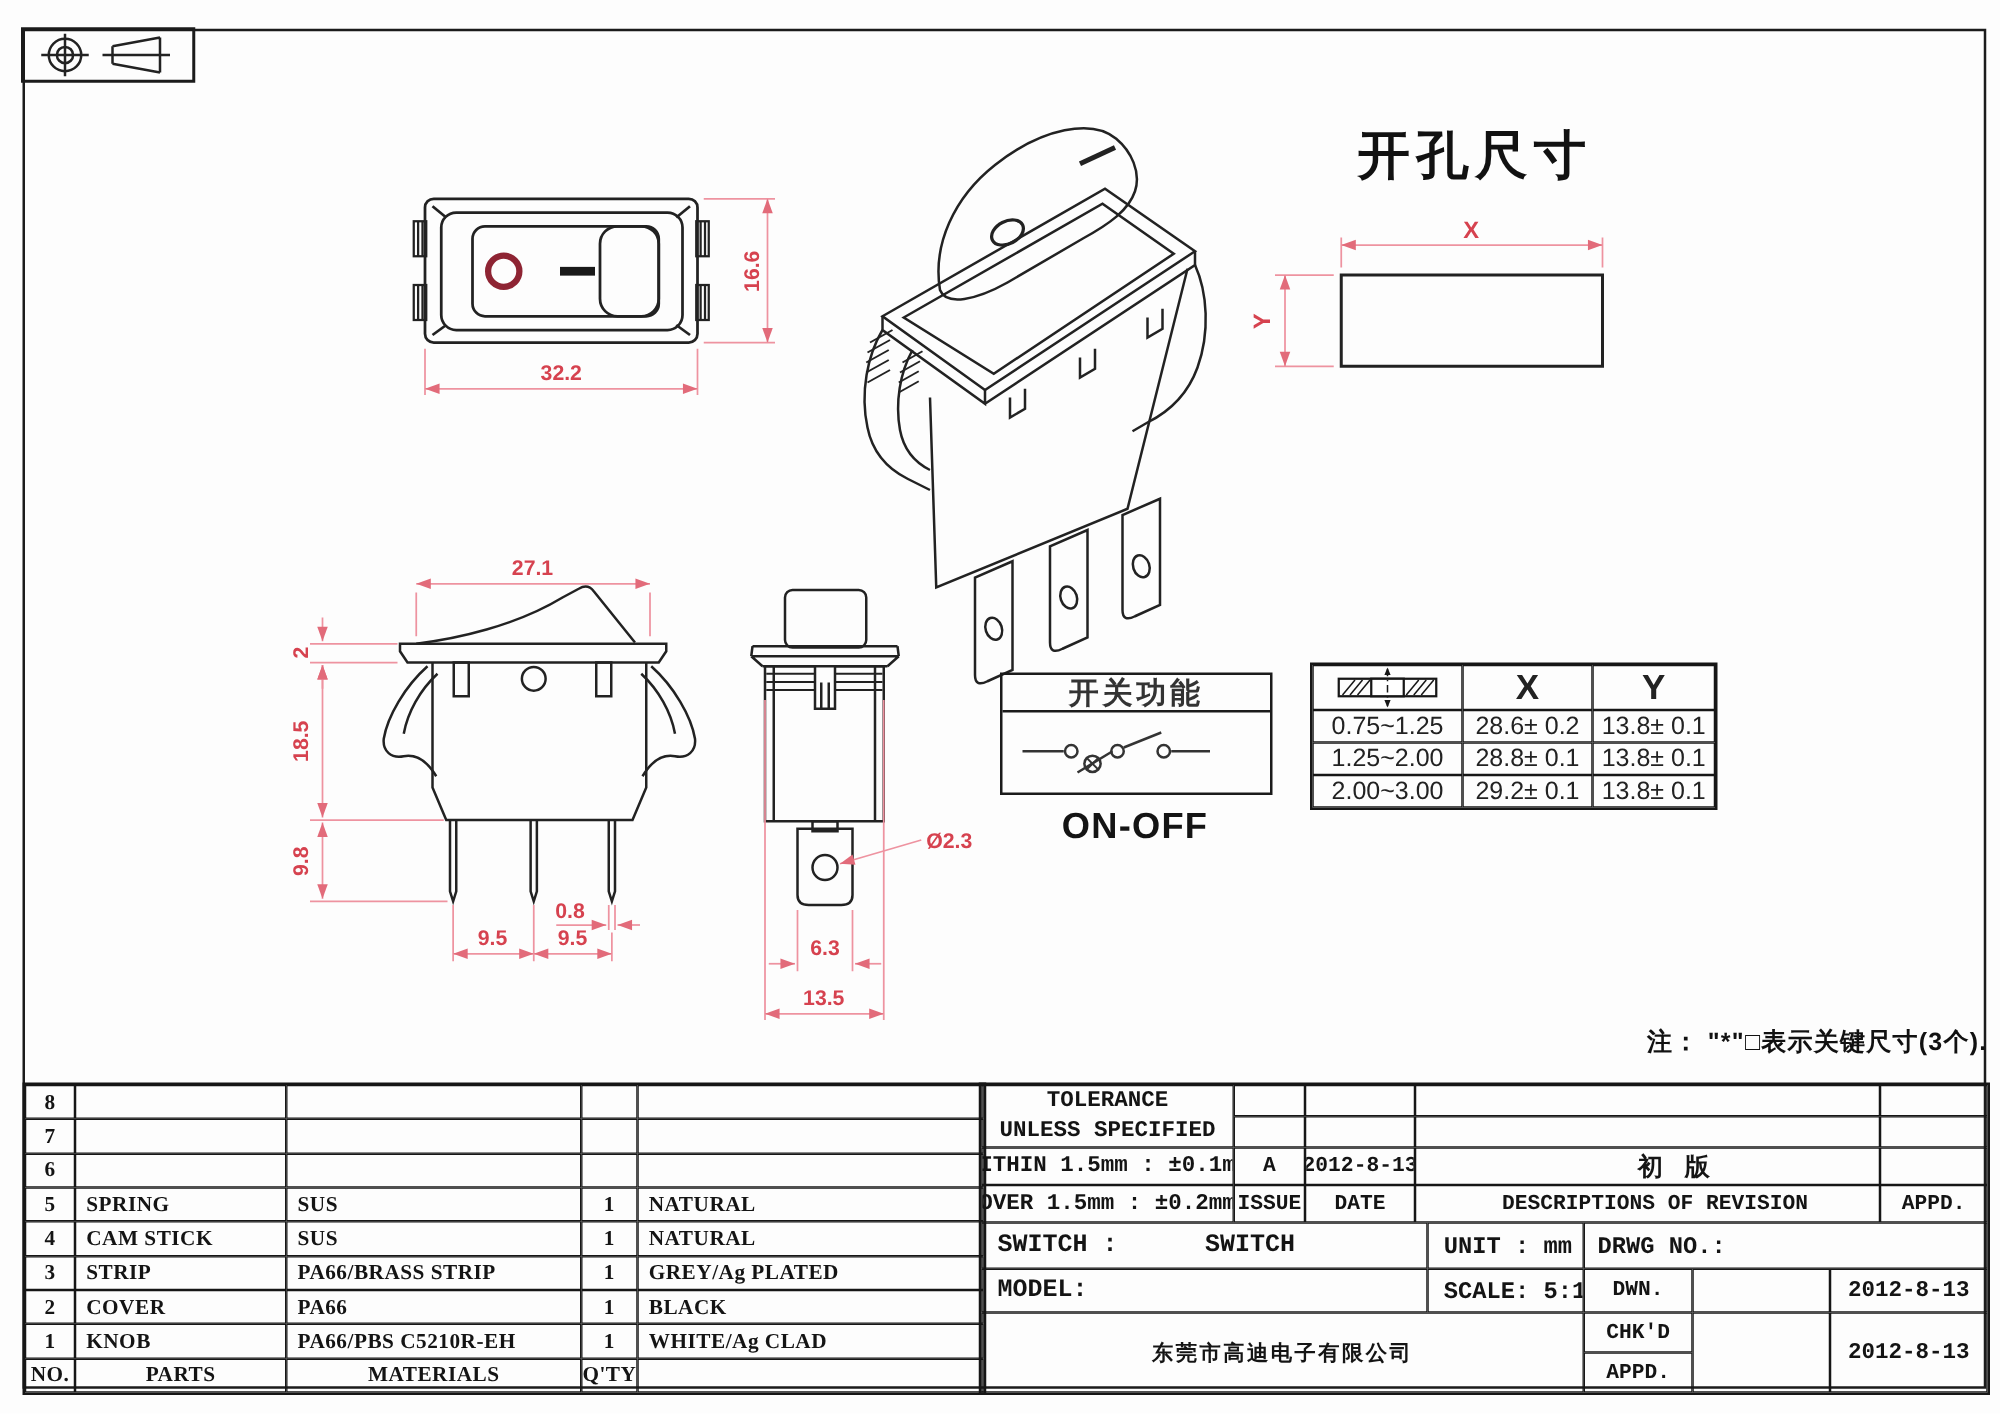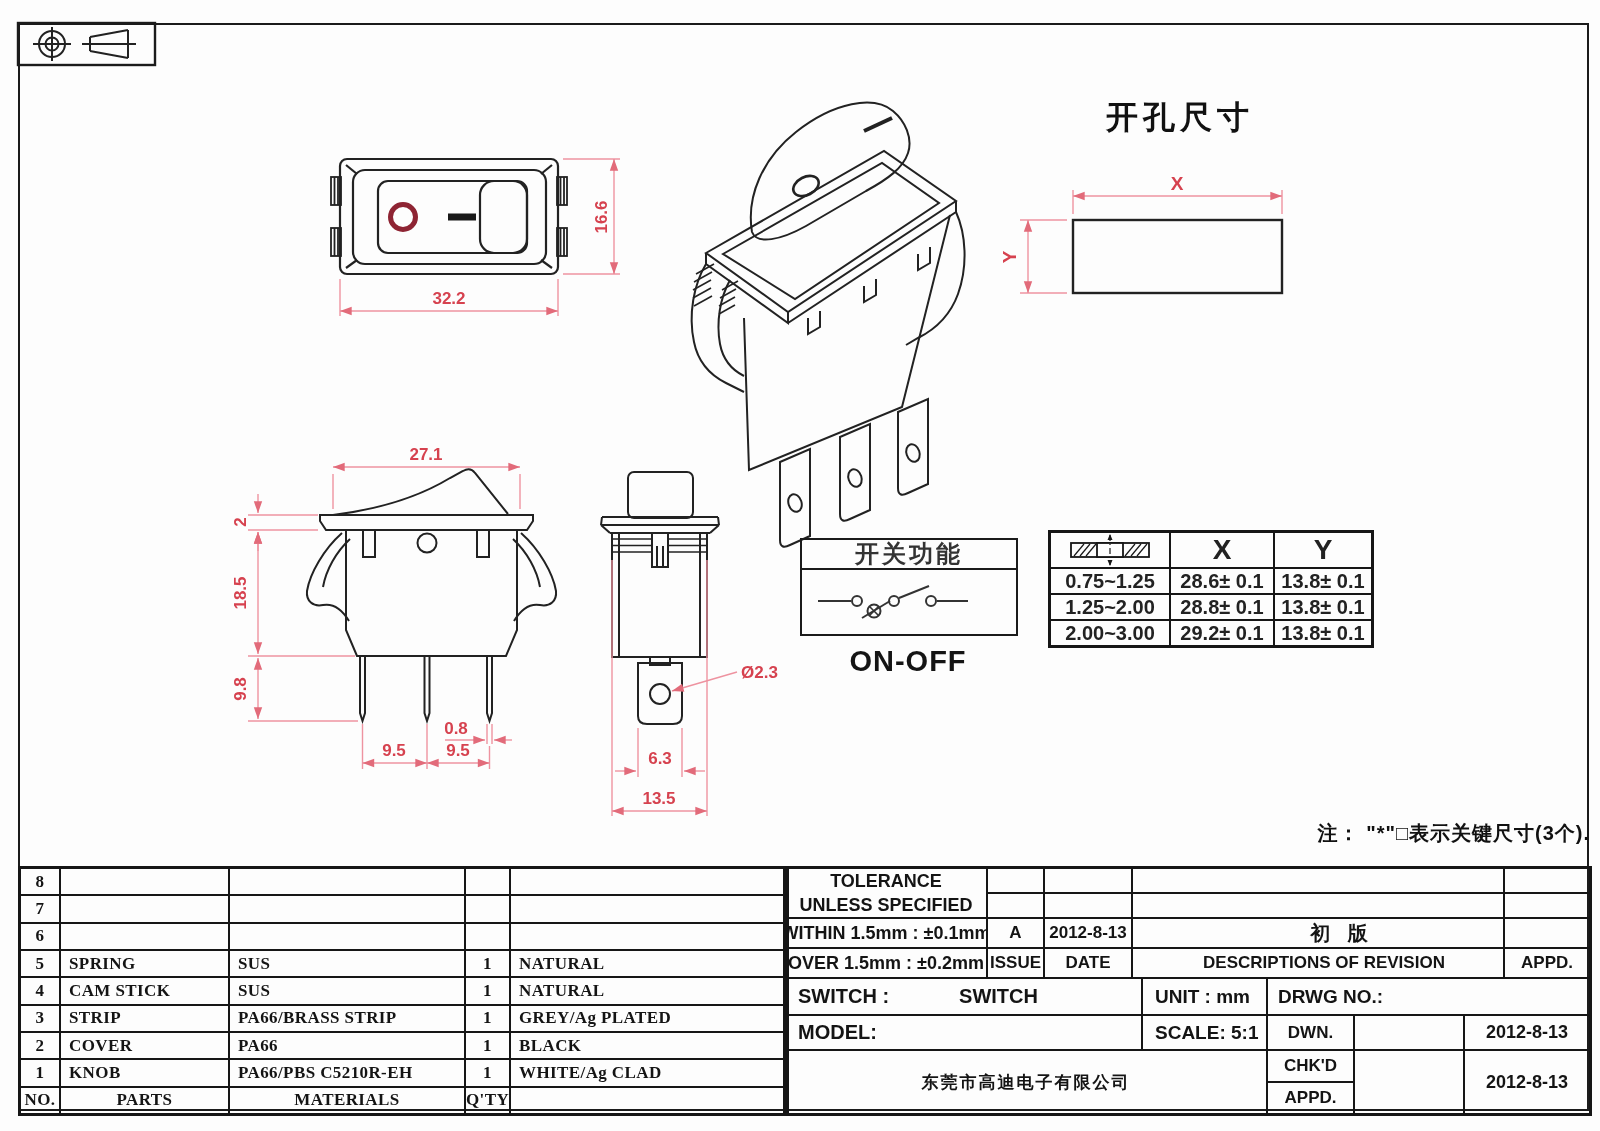--- a/index.html
+++ b/index.html
@@ -5,47 +5,47 @@
   html,body{margin:0;padding:0;background:#ffffff;}
   #sheet{position:relative;width:1600px;height:1131px;background:#fdfdfd;overflow:hidden;
          font-family:"Liberation Sans",sans-serif;color:#1b1b1b;}
   .abs{position:absolute;}
   
   #border{left:18px;top:23px;width:1567px;height:1084px;border:2.5px solid #1b1b1b;}
   
   text.dim{font-family:"Liberation Sans",sans-serif;font-size:17px;font-weight:bold;fill:#d6424f;}
   text.dimbig{font-family:"Liberation Sans",sans-serif;font-size:19px;font-weight:bold;fill:#d6424f;}
   
-  #cutout-title{left:1050px;top:96px;width:260px;text-align:center;font-size:32px;font-weight:700;letter-spacing:5px;color:#111;}
+  #cutout-title{left:1050px;top:96px;width:260px;text-align:center;font-size:42px;font-weight:700;letter-spacing:5px;color:#111;}
   
   #fn-box{left:800px;top:538px;width:214px;height:94px;border:2.5px solid #1b1b1b;}
   #fn-title{height:28px;border-bottom:2.5px solid #1b1b1b;display:flex;align-items:center;justify-content:center;
             font-size:24px;font-weight:600;letter-spacing:3px;color:#333;}
   #onoff{left:818px;top:645px;width:180px;text-align:center;font-size:29px;font-weight:600;letter-spacing:1px;color:#141414;}
   
   #note{left:1250px;top:820px;width:340px;text-align:right;font-size:20px;font-weight:700;letter-spacing:1px;color:#111;}
   
   #xy-table{left:1048px;top:530px;display:grid;grid-template-columns:120px 104px 98px;grid-template-rows:36px 26px 26px 26px;
             border:2px solid #161616;}
   #xy-table .c{border:1.5px solid #161616;display:flex;align-items:center;justify-content:center;
-               font-size:20px;font-weight:700;color:#222;}
+               font-size:20px;font-weight:400;color:#222;}
   #xy-table .h{font-size:28px;font-weight:600;}
   
   #parts{left:18px;top:866px;display:grid;grid-template-columns:40px 169px 236px 45px 277px;
          grid-template-rows:repeat(9,27.33px);border:2px solid #161616;width:767px;}
   #parts .c{border:1.5px solid #161616;display:flex;align-items:center;font-family:"Liberation Serif",serif;
             font-weight:bold;font-size:17px;letter-spacing:.4px;padding-left:8px;color:#141414;white-space:nowrap;overflow:hidden;}
   #parts .ctr{justify-content:center;padding-left:0;}
   
   #tblock{left:783px;top:866px;display:grid;
           grid-template-columns:202px 57px 88px 10px 125px 87px 110px 40px 86px;
           grid-template-rows:25px 25px 30px 30px 37px 35px 32px 32px;
           width:805px;border:2px solid #161616;}
   #tblock .c{border:1.5px solid #161616;display:flex;align-items:center;justify-content:center;
-             font-family:Liberation Sans, sans-serif;font-weight:bold;font-size:17px;color:#141414;white-space:nowrap;overflow:hidden;}
+             font-family:Liberation Mono, monospace;font-weight:bold;font-size:17px;color:#141414;white-space:nowrap;overflow:hidden;}
   #tblock .lft{justify-content:flex-start;padding-left:12px;}
   #tblock .cjk{font-family:"Liberation Sans",sans-serif;padding-left:48px;}
   #company{font-size:40px;font-weight:600;letter-spacing:2px;font-family:"Liberation Sans",sans-serif;}
 </style>
 </head>
 <body>
 
 <div id="sheet">
 
   <div class="abs" id="border"></div>
@@ -267,21 +267,21 @@
           </g>
           <line x1="46" y1="2" x2="46" y2="32" stroke-dasharray="6 3 1 3" stroke-width="1.2"></line>
         </g>
         <path d="M43.5,7 L46,1 L48.5,7 Z" fill="#161616"></path>
         <path d="M43.5,27 L46,33 L48.5,27 Z" fill="#161616"></path>
       </svg>
     </div>
     <div class="c h">X</div>
     <div class="c h">Y</div>
     <div class="c">0.75~1.25</div>
-    <div class="c">28.6± 0.1</div>
+    <div class="c">28.6± 0.2</div>
     <div class="c">13.8± 0.1</div>
     <div class="c">1.25~2.00</div>
     <div class="c">28.8± 0.1</div>
     <div class="c">13.8± 0.1</div>
     <div class="c">2.00~3.00</div>
     <div class="c">29.2± 0.1</div>
     <div class="c">13.8± 0.1</div>
   </div>
 
   <div class="abs" id="note">注： "*"□表示关键尺寸(3个).</div>

